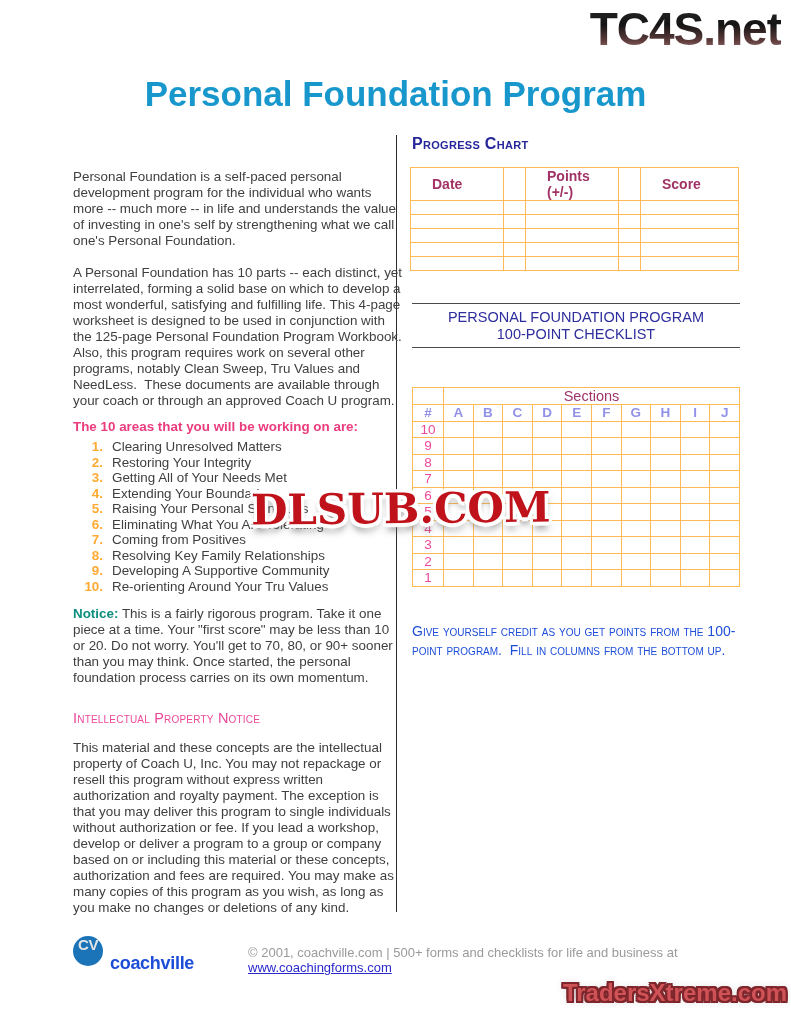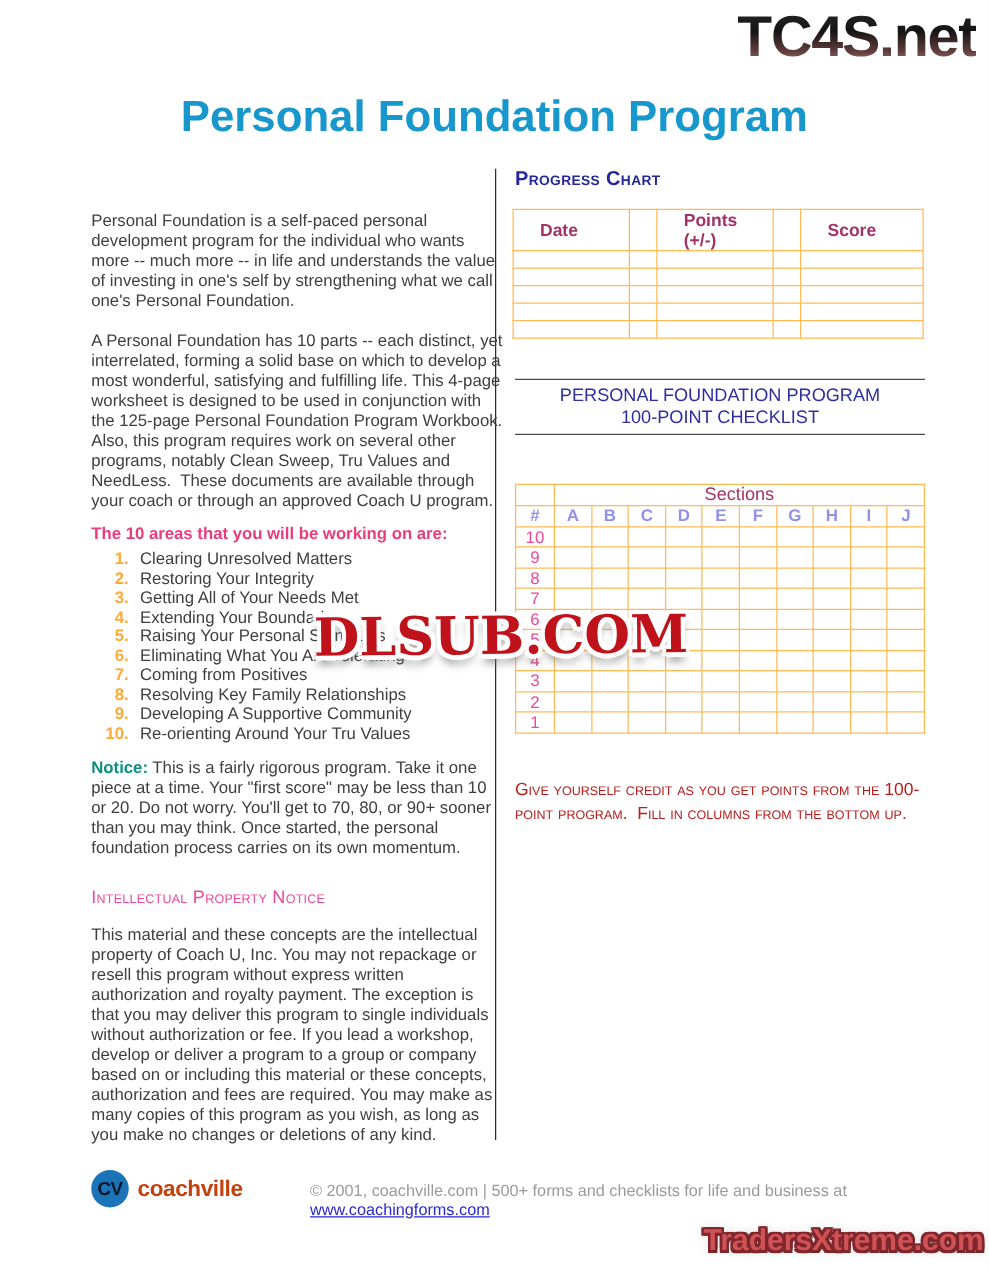--- a/index.html
+++ b/index.html
@@ -52,30 +52,30 @@
   }
 
   .sections-grid { position:absolute; top:252px; left:0; width:327px; border-collapse:collapse; table-layout:fixed; }
   .sections-grid col.rowhead { width:31px; }
   .sections-grid col { width:29.6px; }
   .sections-grid th, .sections-grid td { border:1px solid #ffba55; height:16.5px; padding:0; text-align:center; }
   .sections-grid .sections-label { color:#a23366; font-size:14.5px; font-weight:normal; }
   .sections-grid .col-letter { color:#9191e8; font-size:13.5px; font-weight:bold; }
   .sections-grid .row-num { color:#ec4899; font-size:13.5px; font-weight:normal; }
 
-  .credit-note { position:absolute; top:487px; left:0; width:332px; font-variant:small-caps; color:#b91c1c; font-size:14px; line-height:18.5px; white-space:pre-wrap; }
+  .credit-note { position:absolute; top:487px; left:0; width:332px; font-variant:small-caps; color:#1d4ed8; font-size:14px; line-height:18.5px; white-space:pre-wrap; }
 
   
   .footer { position:absolute; left:73px; top:934px; width:660px; height:34px; }
   .cv-circle {
     position:absolute; left:0; top:2px; width:30px; height:30px; border-radius:50%;
-    background:#1b74b8; color:#0f172a; font-weight:bold; font-size:15px; letter-spacing:-.5px;
-    display:flex; align-items:center; justify-content:center;
-  }
-  .cv-name { position:absolute; left:37px; top:7px; font-size:18px; font-weight:bold; color:#c2410c; letter-spacing:-.3px; }
+    background:#1b74b8; color:#e5e5e5; font-weight:bold; font-size:15px; letter-spacing:-.5px;
+    display:flex; align-items:flex-start; justify-content:center;
+  }
+  .cv-name { position:absolute; left:37px; top:19px; font-size:18px; font-weight:bold; color:#1d4ed8; letter-spacing:-.3px; }
   .copyright { position:absolute; left:175px; top:11px; font-size:13px; color:#9a9a9a; }
   .footer-link { color:#2929cc; text-decoration:underline; }
 
   
   .dlsub {
     position:absolute; left:251px; top:484px;
     font-family:"DejaVu Serif", serif; font-weight:bold; font-size:42px; letter-spacing:0;
     color:#c0121b; transform:rotate(-0.6deg);
     text-shadow:
       -3px -3px 0 #fff, 3px -3px 0 #fff, -3px 3px 0 #fff, 3px 3px 0 #fff,

